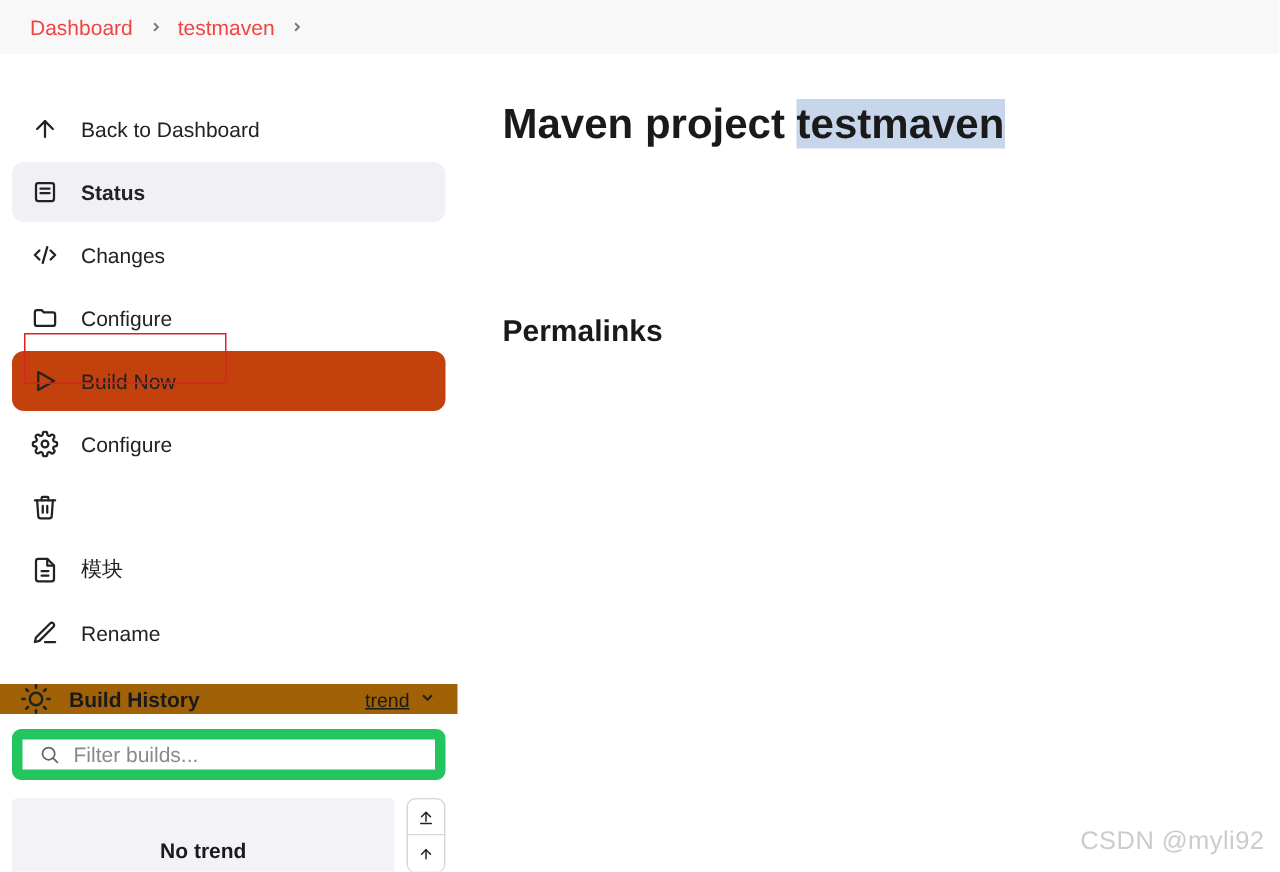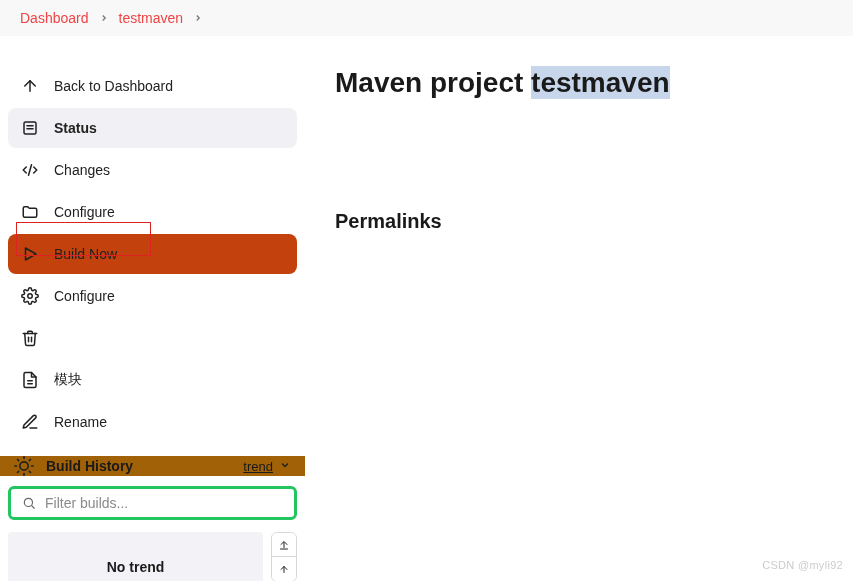--- a/index.html
+++ b/index.html
@@ -93,21 +93,21 @@
     display: flex;
     align-items: center;
     cursor: pointer;
   }
   .bh-trend .chev { margin-left: 6px; }
 
   
   .filter-wrap { padding: 10px 8px 12px 8px; }
   .filter {
     height: 34px;
-    border: 3px solid #22c55e;
+    border: 7px solid #22c55e;
     border-radius: 6px;
     display: flex;
     align-items: center;
     padding: 0 10px;
     color: #888;
   }
   .filter .icon {
     width: 16px; height: 16px; margin-right: 8px;
     display: flex; align-items: center; justify-content: center;
     color: #555;
@@ -159,21 +159,21 @@
   .page-title .hl {
     background: #c7d6ea;
     padding: 1px 0;
   }
   .section-title { font-size: 20px; font-weight: 700; }
 
   .watermark {
     position: absolute;
     right: 10px;
     bottom: 10px;
-    font-size: 11px;
+    font-size: 17px;
     color: #ccc;
     letter-spacing: 0.3px;
   }
 </style>
 </head>
 <body>
 
 <div class="breadcrumb-bar">
   <span class="breadcrumb-item">Dashboard</span>
   <span class="breadcrumb-sep">

